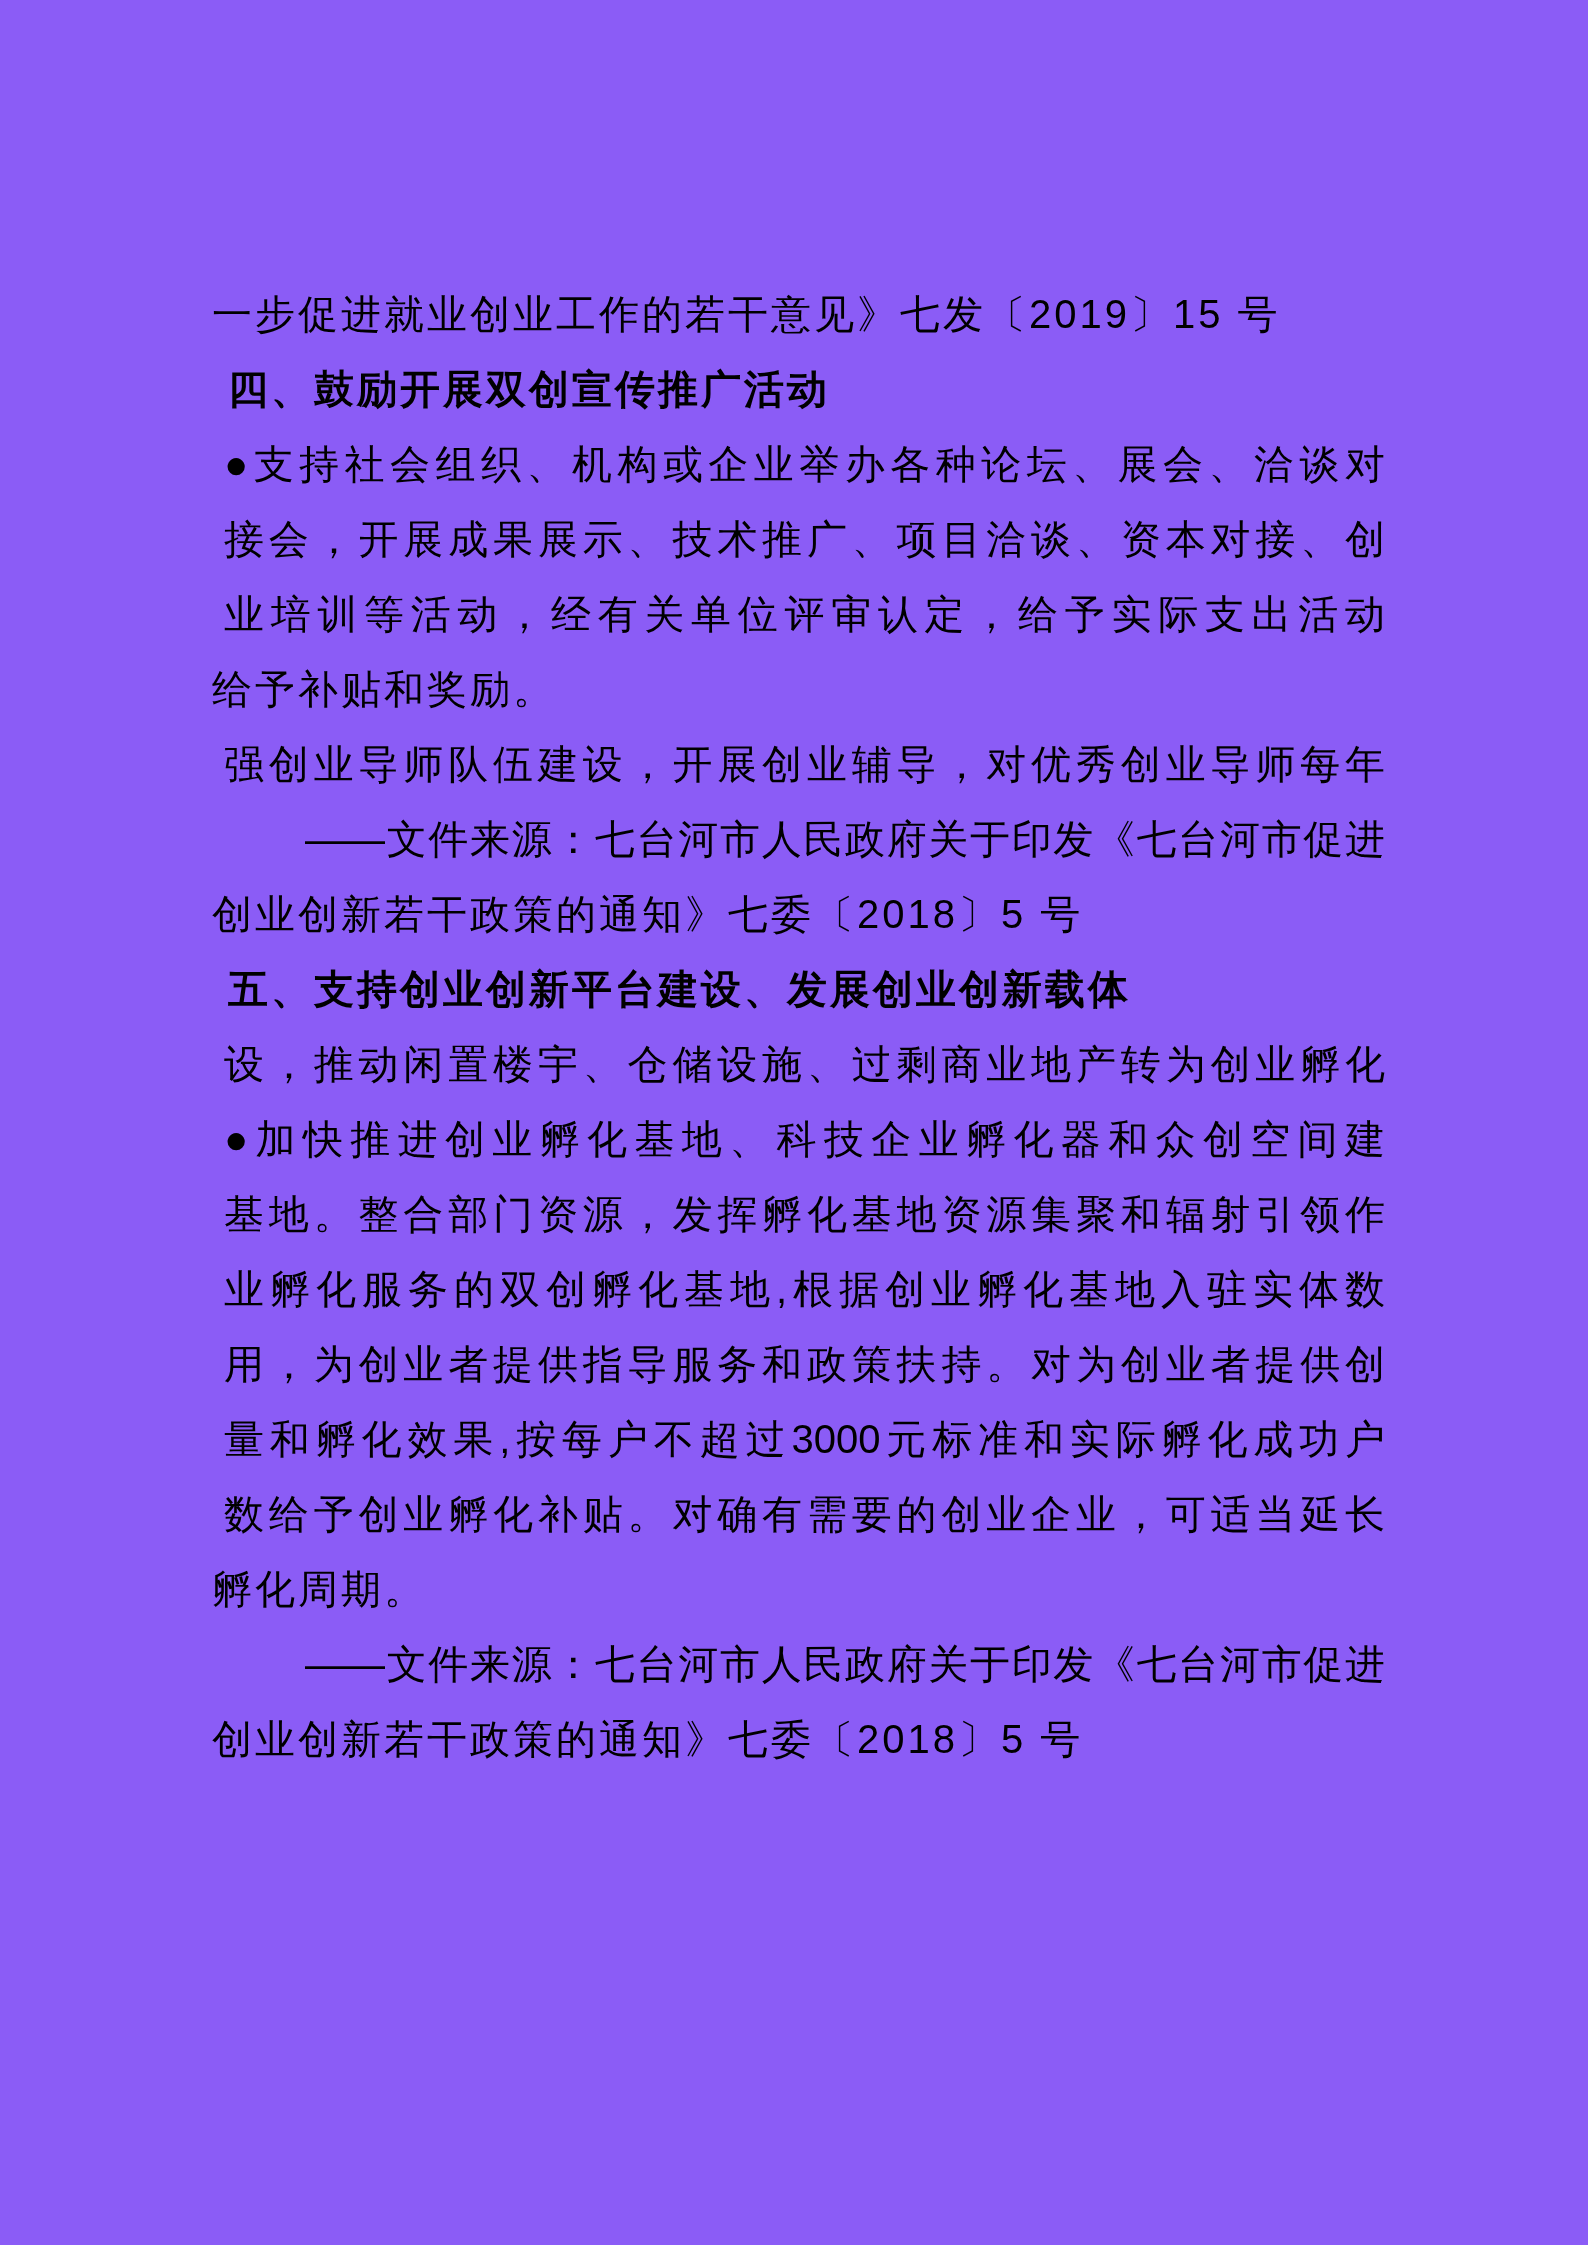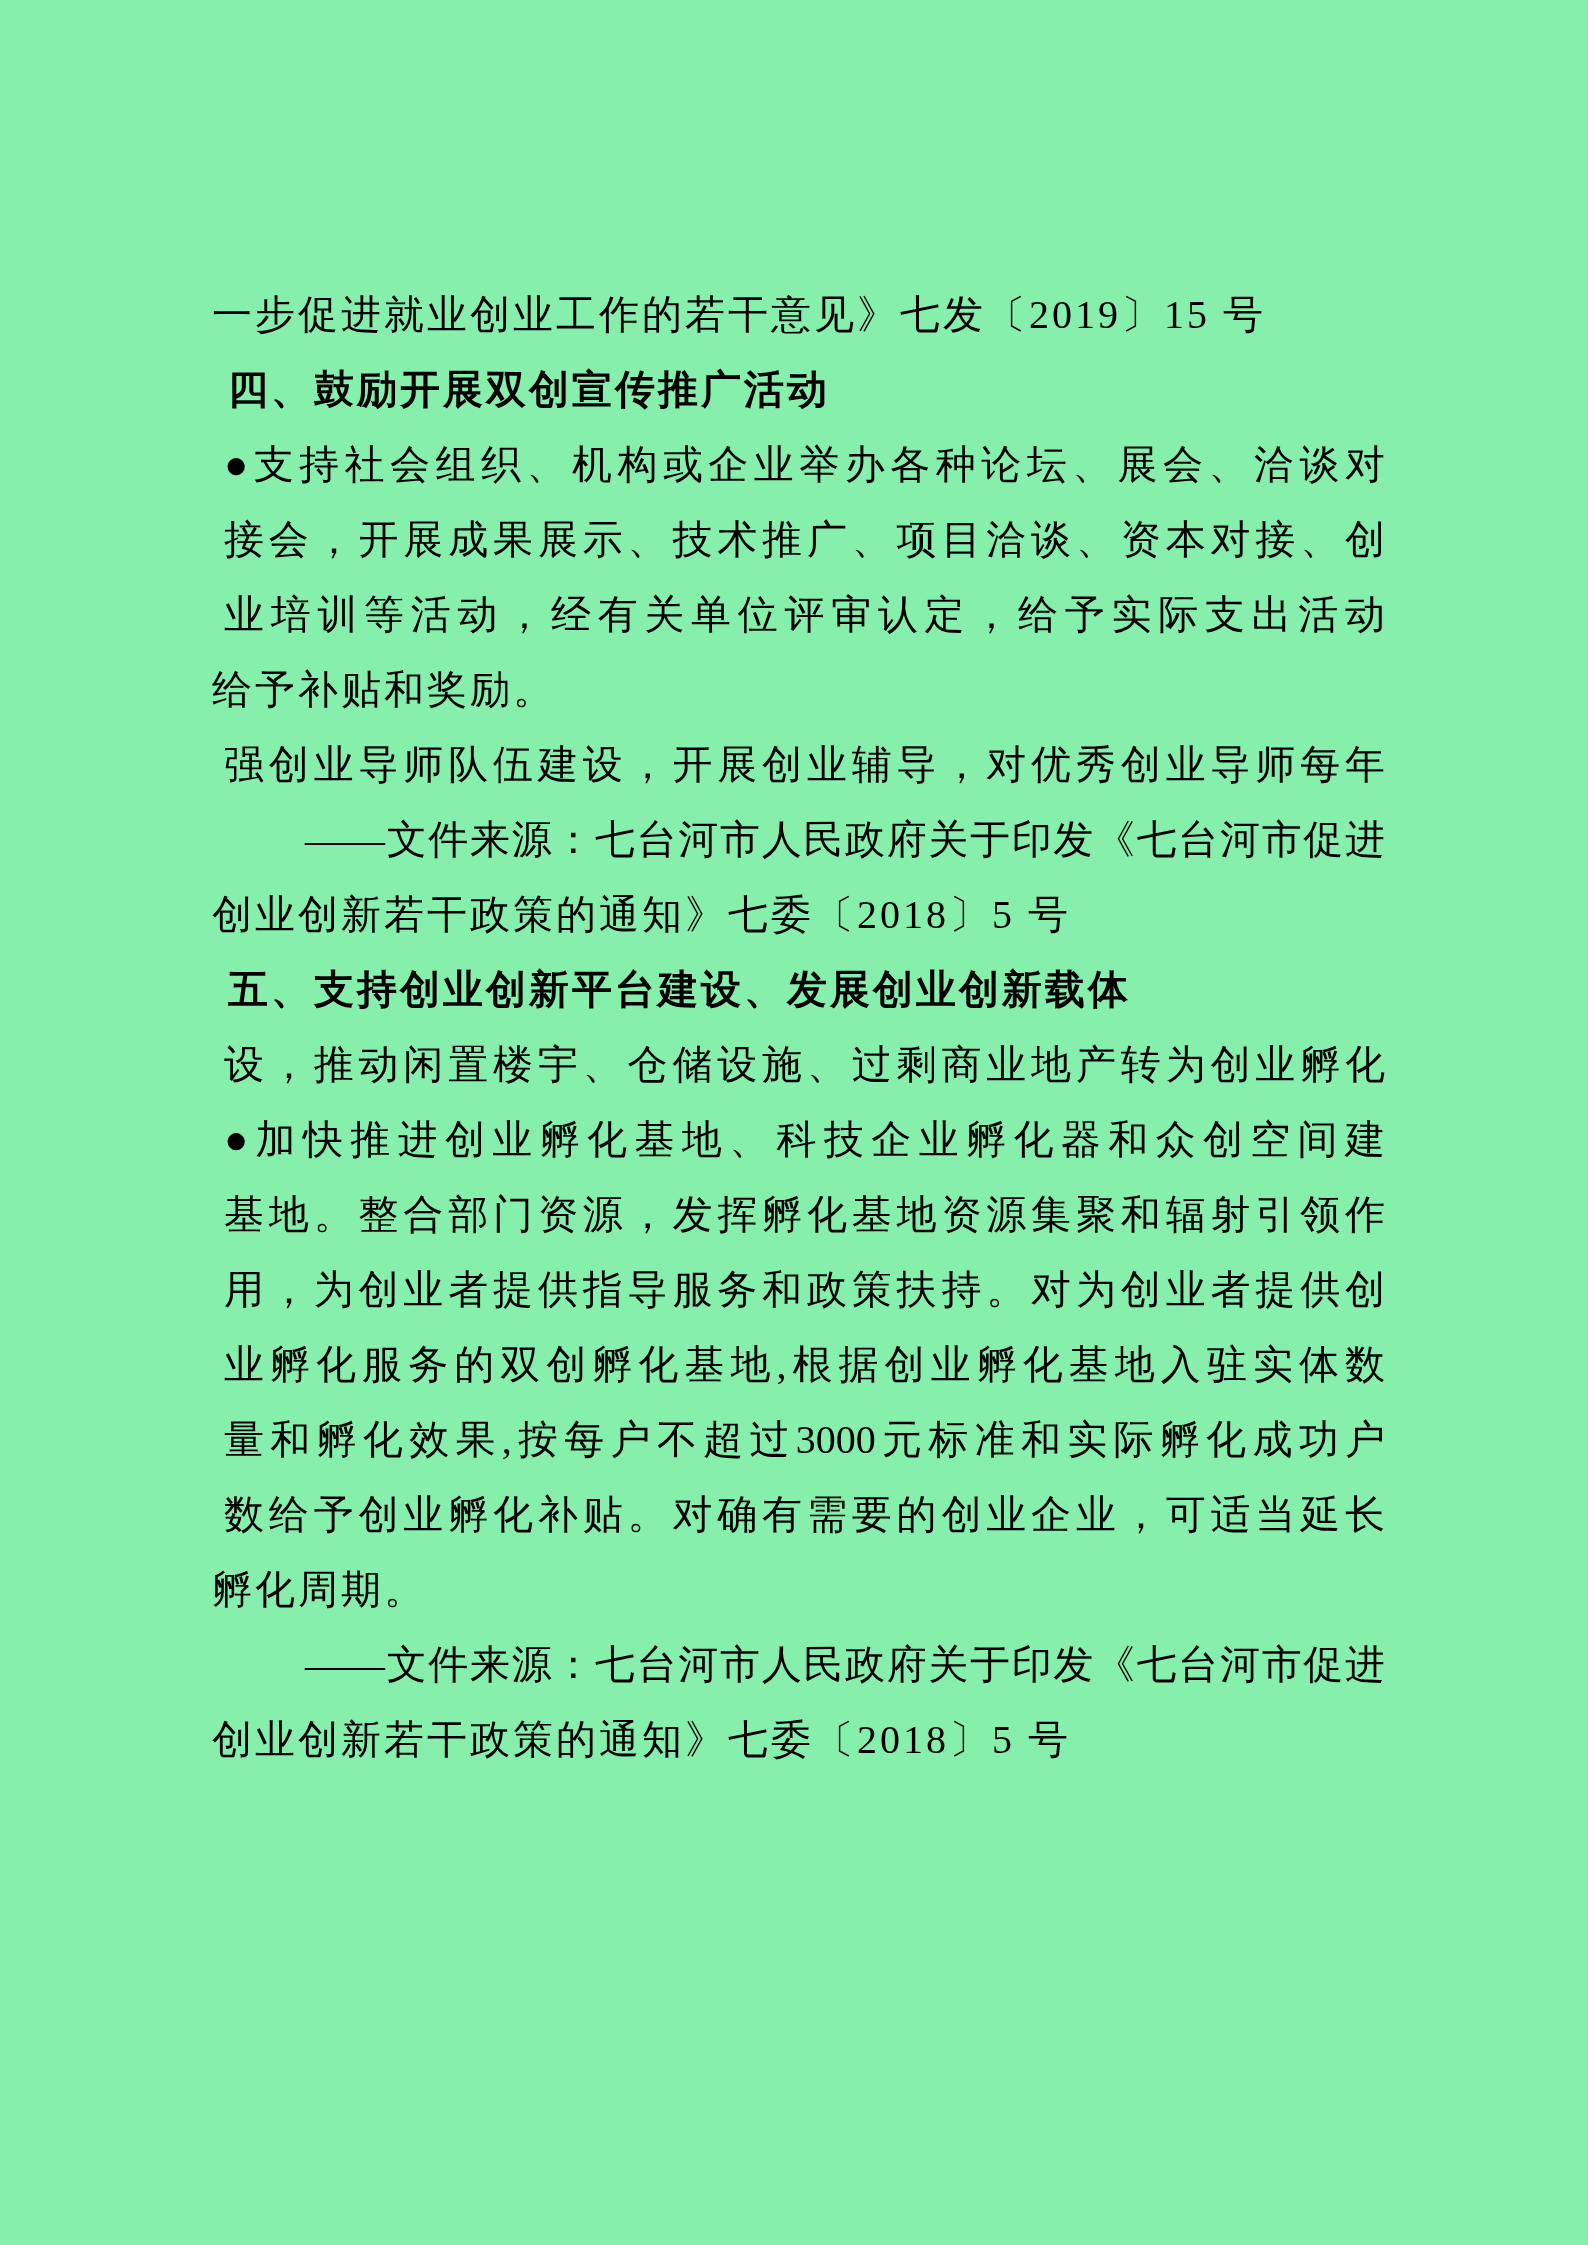--- a/index.html
+++ b/index.html
@@ -4,23 +4,23 @@
 <style>
   html, body {
     margin: 0;
     padding: 0;
     background: #ffffff;
   }
   .page {
     position: relative;
     width: 1588px;
     height: 2245px;
-    background: #86efac;
+    background: #8b5cf6;
     overflow: hidden;
-    font-family: Liberation Serif, serif;
+    font-family: Liberation Sans, sans-serif;
     color: #000000;
   }
   .text-block {
     position: absolute;
     left: 212px;
     top: 277px;
     width: 1173px;
     font-size: 40px;
     line-height: 75px;
   }
@@ -56,21 +56,21 @@
     <div class="line justified">接会，开展成果展示、技术推广、项目洽谈、资本对接、创</div>
     <div class="line justified">业培训等活动，经有关单位评审认定，给予实际支出活动</div>
     <div class="line">给予补贴和奖励。</div>
     <div class="line justified">强创业导师队伍建设，开展创业辅导，对优秀创业导师每年</div>
     <div class="line justified indent">——文件来源：七台河市人民政府关于印发《七台河市促进</div>
     <div class="line">创业创新若干政策的通知》七委〔2018〕5 号</div>
     <div class="line heading">五、支持创业创新平台建设、发展创业创新载体</div>
     <div class="line justified">设，推动闲置楼宇、仓储设施、过剩商业地产转为创业孵化</div>
     <div class="line justified">●加快推进创业孵化基地、科技企业孵化器和众创空间建</div>
     <div class="line justified">基地。整合部门资源，发挥孵化基地资源集聚和辐射引领作</div>
+    <div class="line justified">业孵化服务的双创孵化基地,根据创业孵化基地入驻实体数</div>
     <div class="line justified">用，为创业者提供指导服务和政策扶持。对为创业者提供创</div>
-    <div class="line justified">业孵化服务的双创孵化基地,根据创业孵化基地入驻实体数</div>
     <div class="line justified">量和孵化效果,按每户不超过3000元标准和实际孵化成功户</div>
     <div class="line justified">数给予创业孵化补贴。对确有需要的创业企业，可适当延长</div>
     <div class="line">孵化周期。</div>
     <div class="line justified indent">——文件来源：七台河市人民政府关于印发《七台河市促进</div>
     <div class="line">创业创新若干政策的通知》七委〔2018〕5 号</div>
   </div>
 </div>
 
 </body></html>

